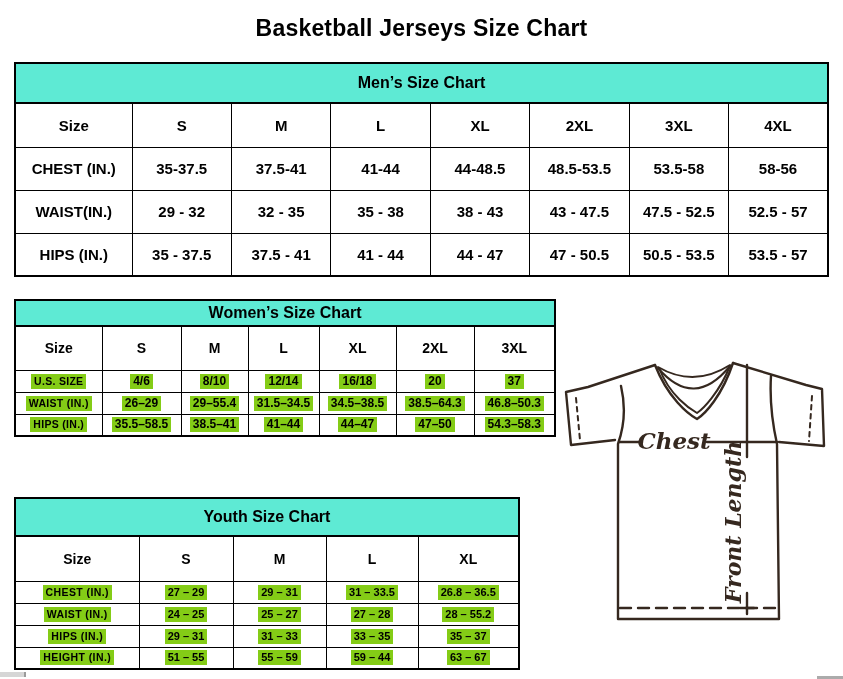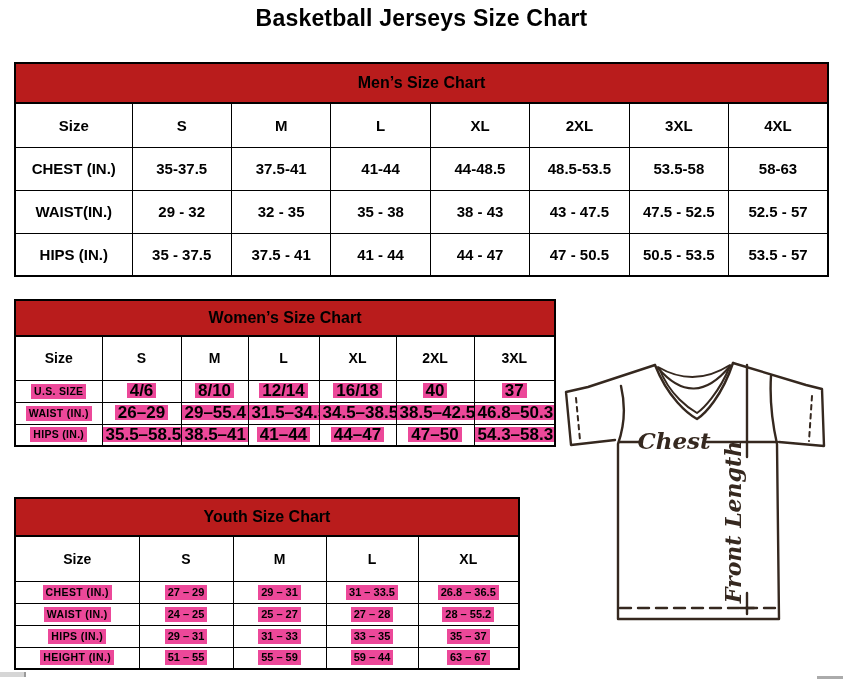--- a/index.html
+++ b/index.html
@@ -1,72 +1,72 @@
 <!DOCTYPE html>
 <html><head>
 <meta charset="utf-8">
 <style>
   html,body{margin:0;padding:0;}
   body{
     width:843px;height:679px;position:relative;background:#fff;overflow:hidden;
     font-family:"Liberation Sans",sans-serif;color:#000;
   }
   .page-title{
-    position:absolute;top:5px;left:0;width:843px;text-align:center;
+    position:absolute;top:15px;left:0;width:843px;text-align:center;
     font-size:23px;font-weight:bold;letter-spacing:.2px;
   }
   table.size-table{
     position:absolute;border-collapse:collapse;table-layout:fixed;
     border:2px solid #000;background:#fff;
   }
   table.size-table th,table.size-table td{
     border:1.5px solid #000;text-align:center;vertical-align:middle;
     padding:0;font-weight:bold;overflow:hidden;white-space:nowrap;
   }
   table.size-table th.band{
-    background:#b91c1c;font-size:16px;border-bottom:2px solid #000;
+    background:#5eead4;font-size:16px;border-bottom:2px solid #000;
   }
   
   .tbl-men{left:14px;top:62px;width:815px;}
   .tbl-men col:nth-child(1){width:117px;}
   .tbl-men .band-row{height:40px;}
   .tbl-men .head-row{height:44px;}
   .tbl-men .head-row th{font-size:15px;}
   .tbl-men tbody tr{height:43px;}
   .tbl-men tbody th,.tbl-men tbody td{font-size:15px;}
   
   .tbl-women{left:14px;top:299px;width:540px;}
   .tbl-women col:nth-child(1){width:87px;}
   .tbl-women col:nth-child(2){width:79px;}
   .tbl-women col:nth-child(3){width:67px;}
   .tbl-women col:nth-child(4){width:71px;}
   .tbl-women col:nth-child(5){width:77px;}
   .tbl-women col:nth-child(6){width:78px;}
   .tbl-women col:nth-child(7){width:81px;}
-  .tbl-women .band-row{height:36px;}
+  .tbl-women .band-row{height:26px;}
   .tbl-women .head-row{height:44px;}
   .tbl-women .head-row th{font-size:14px;}
   .tbl-women tbody tr{height:22px;}
   .tbl-women tbody th{font-size:10.5px;letter-spacing:.3px;}
-  .tbl-women tbody td{font-size:17px;}
+  .tbl-women tbody td{font-size:12px;}
   
   .tbl-youth{left:14px;top:497px;width:504px;}
   .tbl-youth col:nth-child(1){width:124px;}
   .tbl-youth col:nth-child(2){width:94px;}
   .tbl-youth col:nth-child(3){width:93px;}
   .tbl-youth col:nth-child(4){width:92px;}
   .tbl-youth col:nth-child(5){width:101px;}
   .tbl-youth .band-row{height:38px;}
   .tbl-youth .head-row{height:45px;}
   .tbl-youth .head-row th{font-size:14px;}
   .tbl-youth tbody tr{height:22px;}
   .tbl-youth tbody th{font-size:10.5px;letter-spacing:.4px;}
   .tbl-youth tbody td{font-size:11px;text-align:center;}
   
-  .hl{background:#ec4899;padding:0 3px;display:inline-block;line-height:15px;}
+  .hl{background:#84cc16;padding:0 3px;display:inline-block;line-height:15px;}
   
   .jersey{position:absolute;left:558px;top:356px;}
   .jersey text{
     font-family:"DejaVu Serif","Liberation Serif",serif;
     font-style:italic;font-weight:bold;fill:#35281f;
   }
   
   .frag-left{position:absolute;left:0;top:672px;width:24px;height:5px;background:#d6d6d6;border-right:2px solid #9b9b9b;}
   .frag-right{position:absolute;left:817px;top:676px;width:26px;height:3px;background:#ababab;}
 </style>
@@ -103,21 +103,21 @@
     </thead>
     <tbody>
       <tr>
         <th><span>CHEST (IN.)</span></th>
         <td><span>35-37.5</span></td>
         <td><span>37.5-41</span></td>
         <td><span>41-44</span></td>
         <td><span>44-48.5</span></td>
         <td><span>48.5-53.5</span></td>
         <td><span>53.5-58</span></td>
-        <td><span>58-63</span></td>
+        <td><span>58-56</span></td>
       </tr>
       <tr>
         <th><span>WAIST(IN.)</span></th>
         <td><span>29 - 32</span></td>
         <td><span>32 - 35</span></td>
         <td><span>35 - 38</span></td>
         <td><span>38 - 43</span></td>
         <td><span>43 - 47.5</span></td>
         <td><span>47.5 - 52.5</span></td>
         <td><span>52.5 - 57</span></td>
@@ -159,30 +159,30 @@
         <th>3XL</th>
       </tr>
     </thead>
     <tbody>
       <tr>
         <th><span class="hl">U.S. SIZE</span></th>
         <td><span class="hl">4/6</span></td>
         <td><span class="hl">8/10</span></td>
         <td><span class="hl">12/14</span></td>
         <td><span class="hl">16/18</span></td>
-        <td><span class="hl">40</span></td>
+        <td><span class="hl">20</span></td>
         <td><span class="hl">37</span></td>
       </tr>
       <tr>
         <th><span class="hl">WAIST (IN.)</span></th>
         <td><span class="hl">26–29</span></td>
         <td><span class="hl">29–55.4</span></td>
         <td><span class="hl">31.5–34.5</span></td>
         <td><span class="hl">34.5–38.5</span></td>
-        <td><span class="hl">38.5–42.5</span></td>
+        <td><span class="hl">38.5–64.3</span></td>
         <td><span class="hl">46.8–50.3</span></td>
       </tr>
       <tr>
         <th><span class="hl">HIPS (IN.)</span></th>
         <td><span class="hl">35.5–58.5</span></td>
         <td><span class="hl">38.5–41</span></td>
         <td><span class="hl">41–44</span></td>
         <td><span class="hl">44–47</span></td>
         <td><span class="hl">47–50</span></td>
         <td><span class="hl">54.3–58.3</span></td>

